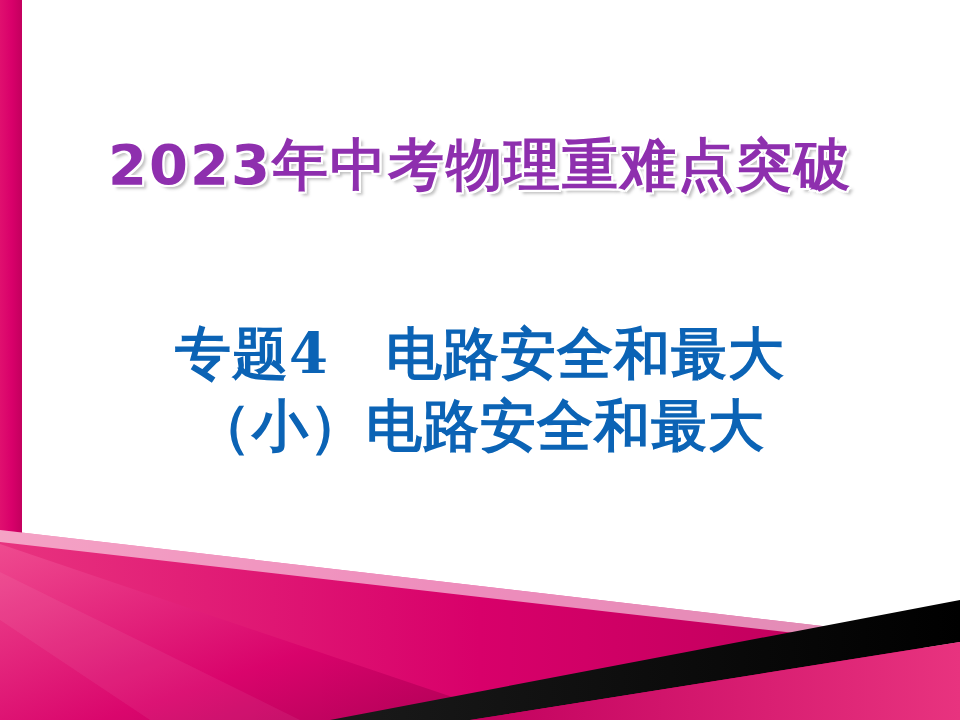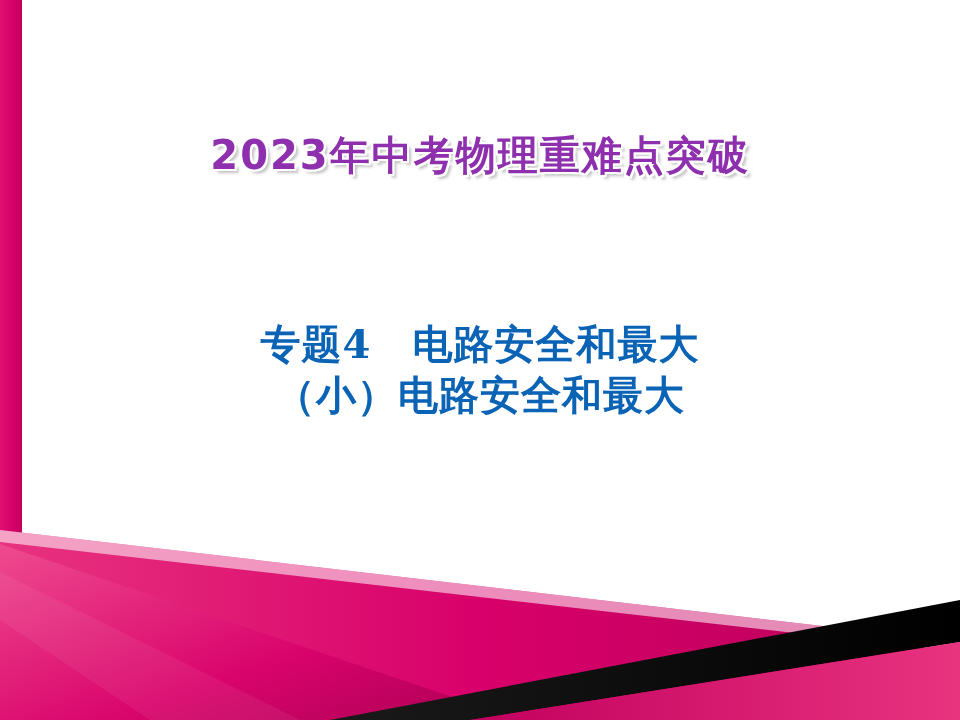--- a/index.html
+++ b/index.html
@@ -42,21 +42,21 @@
   
   .title-wrap {
     position: absolute;
     left: 0;
     top: 128px;
     width: 960px;
     text-align: center;
   }
   .main-title {
     font-family: "DejaVu Sans", sans-serif;
-    font-size: 40px;
+    font-size: 56px;
     font-weight: bold;
     letter-spacing: 2px;
     color: #8e2fae;
     text-shadow:
        2px 0 0 #ffffff,
       -2px 0 0 #ffffff,
        0 2px 0 #ffffff,
        0 -2px 0 #ffffff,
        2px 2px 0 #ffffff,
       -2px 2px 0 #ffffff,
@@ -70,21 +70,21 @@
   .subtitle-wrap {
     position: absolute;
     left: 0;
     top: 318px;
     width: 960px;
     text-align: center;
     color: #0b63b5;
   }
   .subtitle-line {
     font-family: "DejaVu Serif", serif;
-    font-size: 40px;
+    font-size: 56px;
     font-weight: bold;
     line-height: 1.28;
     letter-spacing: 1px;
     white-space: nowrap;
   }
 
   
   .bottom-band {
     position: absolute;
     left: 0;

